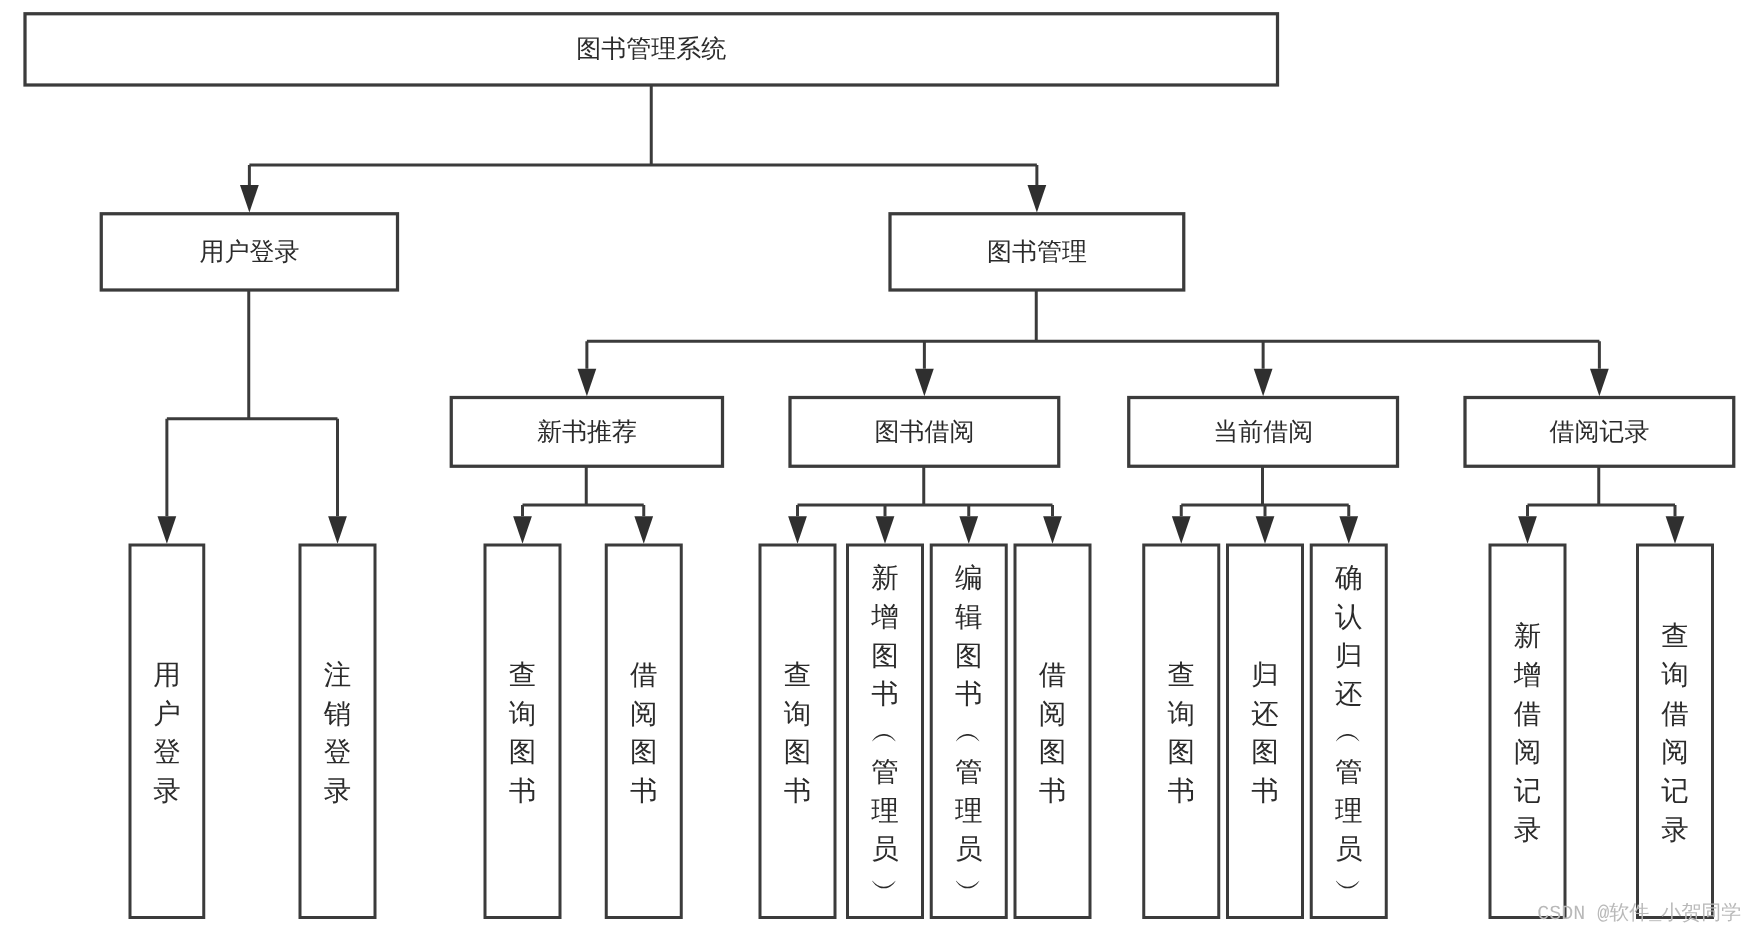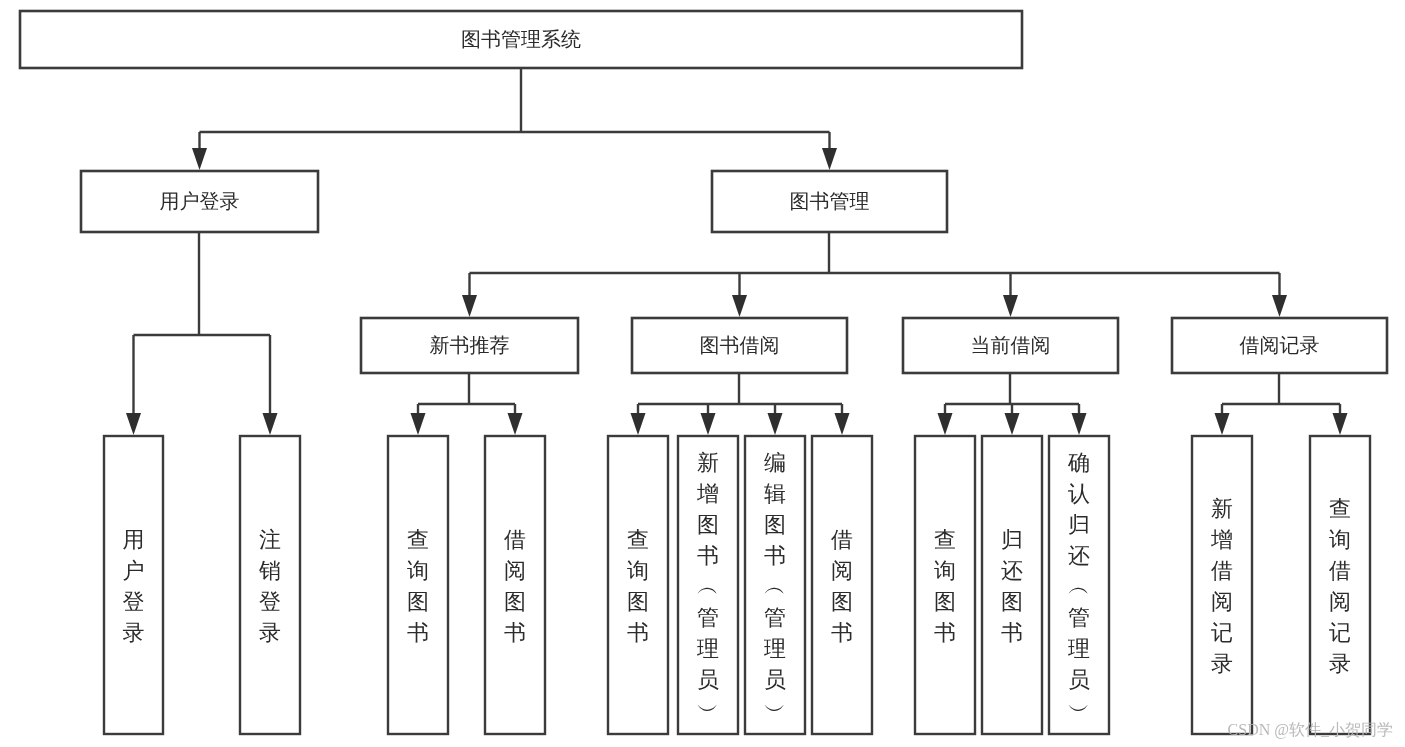--- a/index.html
+++ b/index.html
@@ -50,21 +50,21 @@
     font-family: "DejaVu Sans", "Liberation Sans", sans-serif;
     font-size: 20px;
     fill: #2b2b2b;
     text-anchor: middle;
     dominant-baseline: middle;
   }
   .watermark-text {
     position: absolute;
     right: 12px;
     bottom: 6px;
-    font-family: Liberation Serif, serif;
+    font-family: Liberation Mono, monospace;
     font-size: 16px;
     color: #b9b9b9;
     white-space: nowrap;
     user-select: none;
   }
 </style>
 </head>
 <body>
 
 <div id="diagram-root">

